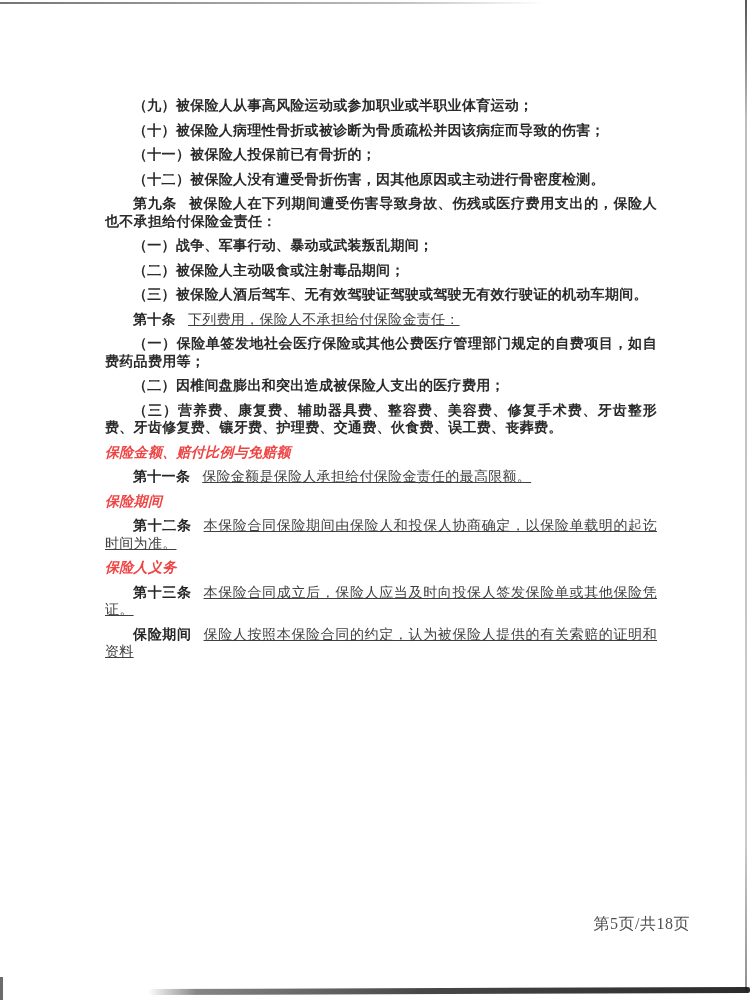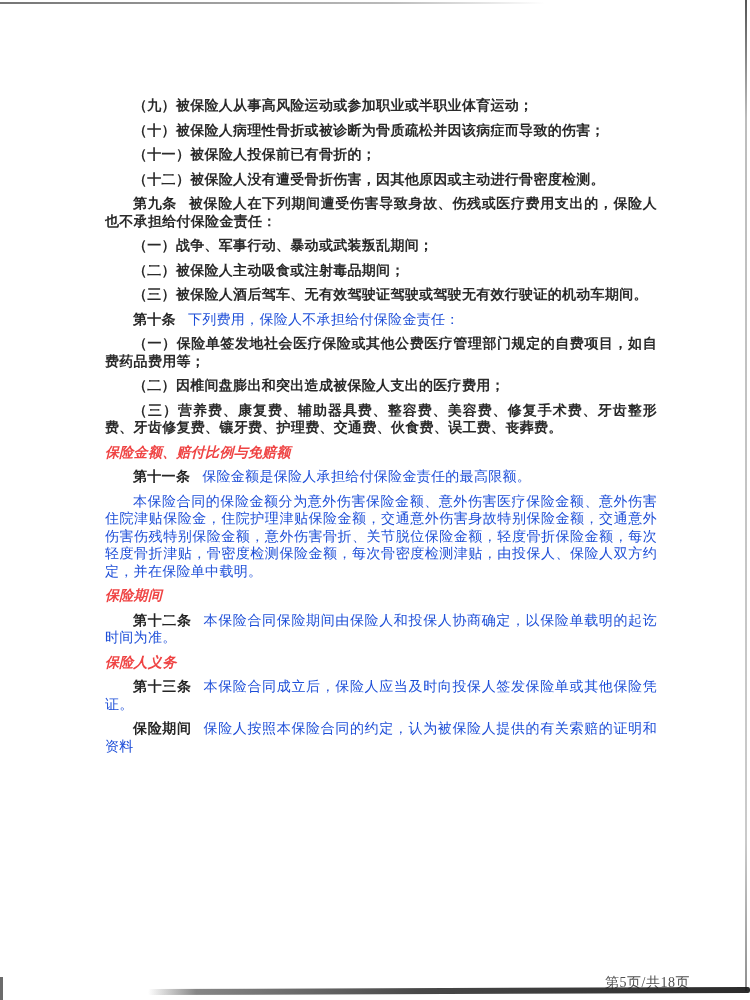--- a/index.html
+++ b/index.html
@@ -18,34 +18,34 @@
     position:absolute;
     left:105px;top:97px;width:552px;
     font-size:14px;
     line-height:17.5px;
     letter-spacing:0.3px;
     text-align:justify;
     color:#4c4c4c;
   }
   .content p{margin:0 0 7px 0;text-indent:28px;}
   .t-bold{font-weight:bold;color:#2a2a2a;}
-  .t-reg{font-weight:normal;color:#1d4ed8;}
+  .t-reg{font-weight:normal;color:#404040;text-decoration:underline;}
   .art-label{font-weight:bold;color:#252525;margin-right:12px;}
   .section-heading{
     margin:16px 0 7px 0;
     text-align:left;
     text-indent:0 !important;
     font-weight:bold;
     color:#ef4444;
     font-style:italic;
   }
   .footer{
     position:absolute;
-    top:974px;right:60px;
-    font-size:14px;
+    top:914px;right:60px;
+    font-size:16px;
     letter-spacing:0.5px;
     color:#4f4f4f;
   }
   
   .scan-top{
     position:absolute;left:0;top:2px;width:545px;height:2px;
     background:linear-gradient(to right,rgba(70,70,70,.75),rgba(95,95,95,.6) 40%,rgba(120,120,120,.5) 72%,rgba(160,160,160,0));
   }
   .scan-right{
     position:absolute;left:745px;top:0;width:2px;height:991px;
@@ -86,21 +86,20 @@
     <p><span class="art-label">第十条</span><span class="t-reg">下列费用，保险人不承担给付保险金责任：</span></p>
 
     <p class="t-bold">（一）保险单签发地社会医疗保险或其他公费医疗管理部门规定的自费项目，如自费药品费用等；</p>
     <p class="t-bold">（二）因椎间盘膨出和突出造成被保险人支出的医疗费用；</p>
     <p class="t-bold">（三）营养费、康复费、辅助器具费、整容费、美容费、修复手术费、牙齿整形费、牙齿修复费、镶牙费、护理费、交通费、伙食费、误工费、丧葬费。</p>
 
     <p class="section-heading">保险金额、赔付比例与免赔额</p>
 
     <p><span class="art-label">第十一条</span><span class="t-reg">保险金额是保险人承担给付保险金责任的最高限额。</span></p>
 
-    <p class="t-reg">本保险合同的保险金额分为意外伤害保险金额、意外伤害医疗保险金额、意外伤害住院津贴保险金，住院护理津贴保险金额，交通意外伤害身故特别保险金额，交通意外伤害伤残特别保险金额，意外伤害骨折、关节脱位保险金额，轻度骨折保险金额，每次轻度骨折津贴，骨密度检测保险金额，每次骨密度检测津贴，由投保人、保险人双方约定，并在保险单中载明。</p>
 
 
 
     <p class="section-heading">保险期间</p>
 
     <p><span class="art-label">第十二条</span><span class="t-reg">本保险合同保险期间由保险人和投保人协商确定，以保险单载明的起讫时间为准。</span></p>
 
     <p class="section-heading">保险人义务</p>
 
     <p><span class="art-label">第十三条</span><span class="t-reg">本保险合同成立后，保险人应当及时向投保人签发保险单或其他保险凭证。</span></p>

